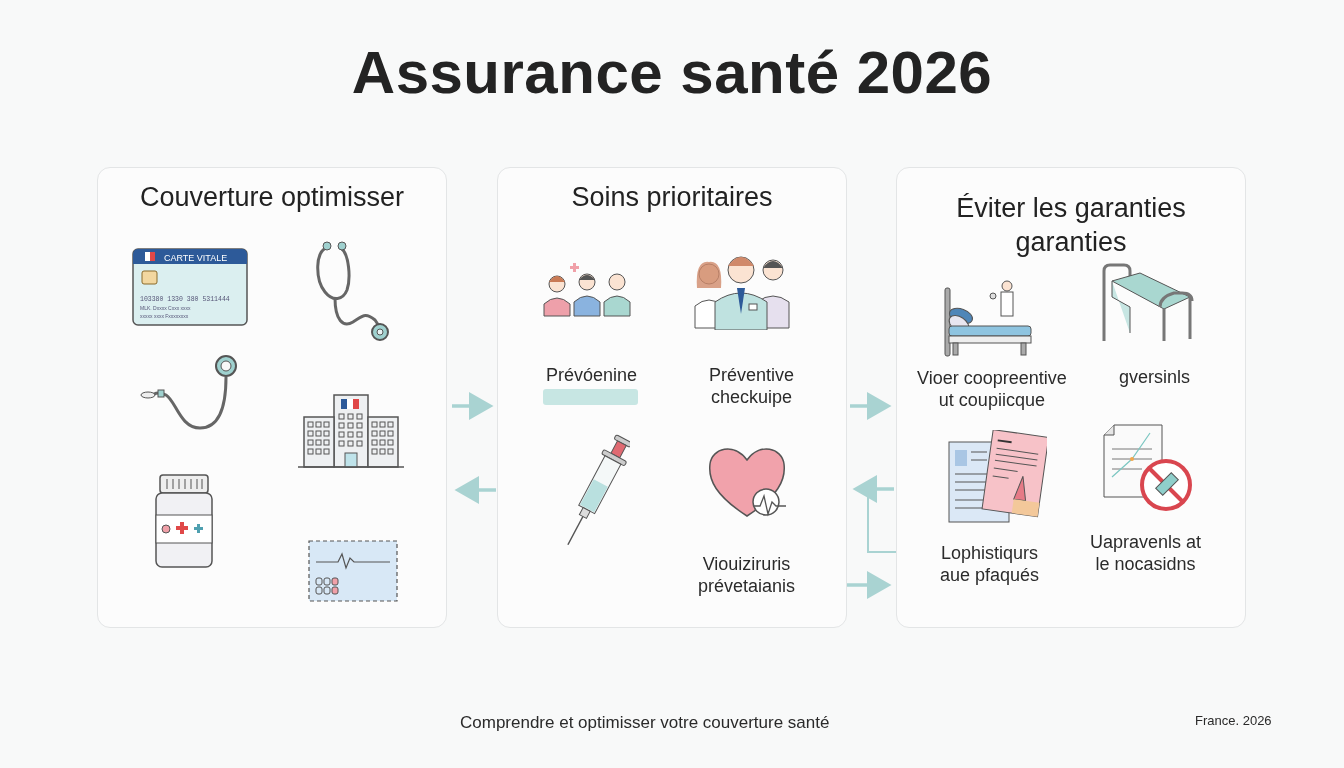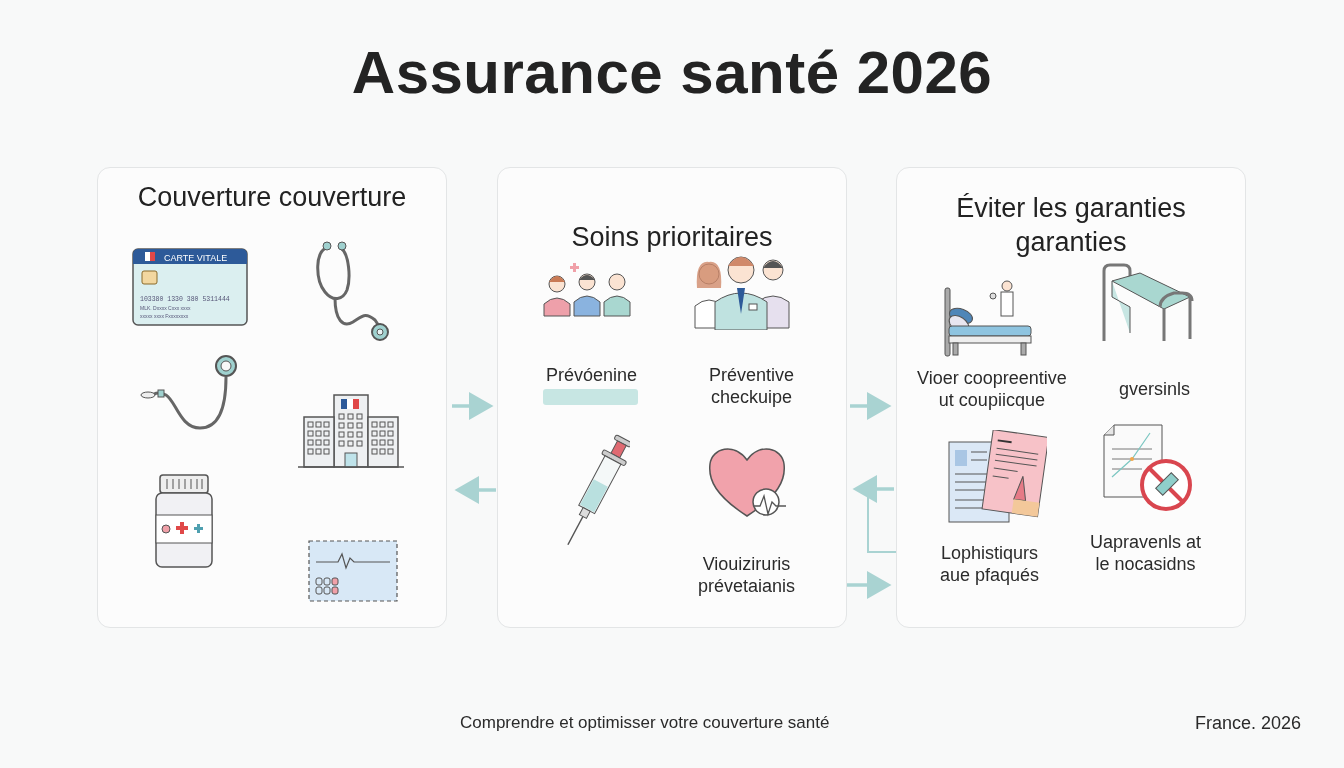--- a/index.html
+++ b/index.html
@@ -3,21 +3,21 @@
 <meta charset="utf-8">
 <style>
   html,body{margin:0;padding:0;}
   body{width:1344px;height:768px;background:#f8f9f9;position:relative;overflow:hidden;font-family:"Liberation Sans",sans-serif;color:#222;}
   .title{position:absolute;left:0;width:1344px;top:38px;text-align:center;font-size:60px;font-weight:bold;color:#232323;letter-spacing:0.5px;}
   .panel{position:absolute;top:167px;width:350px;height:461px;background:#fcfcfc;border:1.5px solid #e3e5e6;border-radius:13px;box-sizing:border-box;}
   .panel-title{position:absolute;left:0;right:0;text-align:center;font-size:27px;color:#222;line-height:34px;}
   .icon{position:absolute;}
   .lbl{position:absolute;font-size:18px;color:#2b2b2b;line-height:22px;text-align:center;white-space:nowrap;}
   .footer-l{position:absolute;left:460px;top:713px;font-size:17px;color:#2a2a2a;}
-  .footer-r{position:absolute;left:1195px;top:713px;font-size:18px;color:#2a2a2a;}
+  .footer-r{position:absolute;left:1195px;top:713px;font-size:13px;color:#2a2a2a;}
   .conn{position:absolute;left:0;top:0;}
 </style>
 </head>
 <body>
 
 <div class="title">Assurance santé 2026</div>
 
 <svg class="conn" width="1344" height="768">
   <defs>
     <marker id="ah" markerWidth="8" markerHeight="8" refX="6" refY="4" orient="auto" markerUnits="strokeWidth">
@@ -35,21 +35,21 @@
     <polyline points="868,489 868,552 935,552"></polyline>
     <line x1="646" y1="373" x2="704" y2="373"></line>
     <polyline points="636,436 672,436 672,567 690,567"></polyline>
     <polyline points="1155,388 1155,408 1140,408 1140,420"></polyline>
   </g>
   <path d="M686,562 L694,567 L686,572 z" fill="#a9d3d2"></path>
   <path d="M984,416 L996,416 L990,424 z" fill="#a9d3d2"></path>
 </svg>
 
 <div class="panel" style="left:97px;">
-  <div class="panel-title" style="top:12px;">Couverture couverture</div>
+  <div class="panel-title" style="top:12px;">Couverture optimisser</div>
 
   <svg class="icon" style="left:34px;top:80px;" width="116" height="80" viewBox="0 0 116 80">
     <rect x="1" y="1" width="114" height="76" rx="5" fill="#dbeff0" stroke="#555" stroke-width="1.5"></rect>
     <path d="M1,6 a5,5 0 0 1 5,-5 h104 a5,5 0 0 1 5,5 v10 h-114z" fill="#2d5a99"></path>
     <rect x="13" y="4" width="5" height="9" fill="#fff"></rect>
       <rect x="18" y="4" width="5" height="9" fill="#e04848"></rect>
     <text x="32" y="13" font-size="9" fill="#fff" font-family="Liberation Sans,sans-serif">CARTE VITALE</text>
     <rect x="10" y="23" width="15" height="13" rx="2" fill="#f2d7a0" stroke="#8a6a2a" stroke-width="1"></rect>
     <text x="8" y="53" font-size="6.5" fill="#557" font-family="Liberation Mono,monospace">103380 1330 380 5311444</text>
     <text x="8" y="62" font-size="5" fill="#557" font-family="Liberation Sans,sans-serif">MLK. Dxxxx Cxxx xxxx</text>
@@ -148,21 +148,21 @@
         <rect x="16" y="38" width="6" height="7" rx="2"></rect>
         <rect x="8" y="47" width="6" height="7" rx="2"></rect>
         <rect x="16" y="47" width="6" height="7" rx="2"></rect>
       </g>
     <rect x="24" y="38" width="6" height="7" rx="2" fill="#f0a0a8" stroke="#555"></rect>
       <rect x="24" y="47" width="6" height="7" rx="2" fill="#f0a0a8" stroke="#555"></rect>
   </svg>
 </div>
 
 <div class="panel" style="left:497px;">
-  <div class="panel-title" style="top:12px;margin-top:40px;">Soins prioritaires</div>
+  <div class="panel-title" style="top:12px;">Soins prioritaires</div>
 
   <svg class="icon" style="left:42px;top:90px;" width="95" height="60" viewBox="0 0 95 60">
     <path d="M30,8 h3 v-3 h3 v3 h3 v3 h-3 v3 h-3 v-3 h-3z" fill="#f0a0a8"></path>
     <circle cx="17" cy="26" r="8" fill="#fbe3d2" stroke="#555"></circle>
       <path d="M9,24 q8,-12 16,0" fill="#c97a55"></path>
     <path d="M4,58 v-12 q13,-12 26,0 v12z" fill="#eea0aa" stroke="#555"></path>
     <circle cx="47" cy="24" r="8" fill="#fbe3d2" stroke="#555"></circle>
       <path d="M39,22 q8,-10 16,0" fill="#555"></path>
     <path d="M34,58 v-14 q13,-12 26,0 v14z" fill="#8ab3df" stroke="#555"></path>
     <circle cx="77" cy="24" r="8" fill="#fbe3d2" stroke="#555"></circle>
@@ -238,21 +238,21 @@
     <path d="M12,18 L40,10 L90,34 L64,46z" fill="#a9d7d0" stroke="#555"></path>
     <path d="M12,18 L12,34 L30,44 L30,70" fill="#c7e6e3" stroke="#555"></path>
     <path d="M64,46 V78 M90,34 V76" stroke="#777" stroke-width="3"></path>
     <path d="M60,44 q0,-10 14,-14 h8 q10,0 10,8" fill="none" stroke="#777" stroke-width="3"></path>
   </svg>
 
   <div class="lbl" style="left:20px;top:199px;">
     <div>Vioer coopreentive</div>
     <div>ut coupiicque</div>
   </div>
-  <div class="lbl" style="left:222px;top:210px;">gversinls</div>
+  <div class="lbl" style="left:222px;top:198px;">gversinls</div>
 
   <svg class="icon" style="left:50px;top:262px;" width="100" height="96" viewBox="0 0 100 96">
     <rect x="2" y="12" width="60" height="80" fill="#dbe8f6" stroke="#555"></rect>
     <rect x="8" y="20" width="12" height="16" fill="#a9c6e4"></rect>
     <g stroke="#555">
         <line x1="24" y1="22" x2="40" y2="22"></line>
         <line x1="24" y1="30" x2="40" y2="30"></line>
         <line x1="8" y1="44" x2="40" y2="44"></line>
         <line x1="8" y1="52" x2="40" y2="52"></line>
         <line x1="8" y1="60" x2="40" y2="60"></line>

